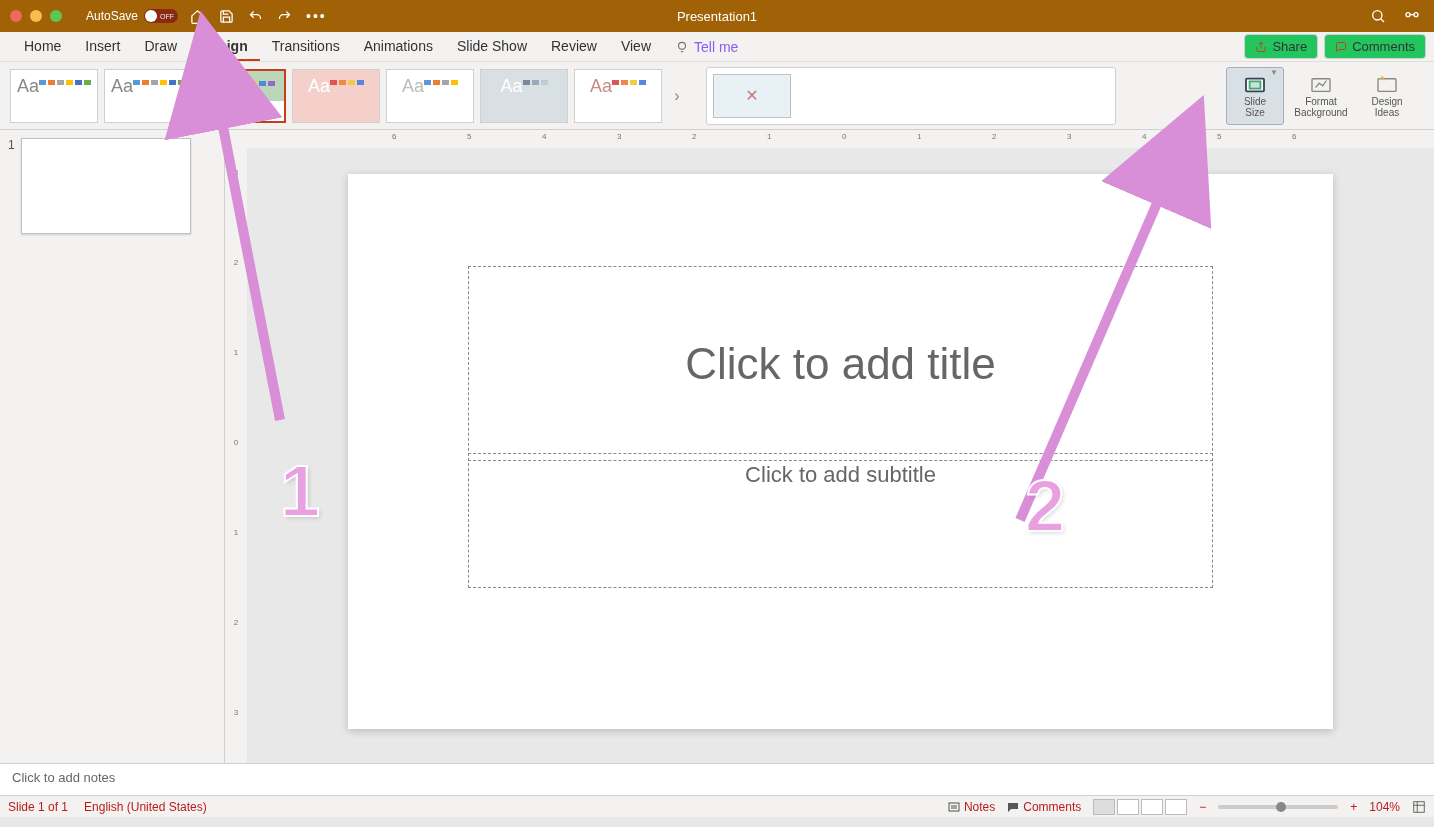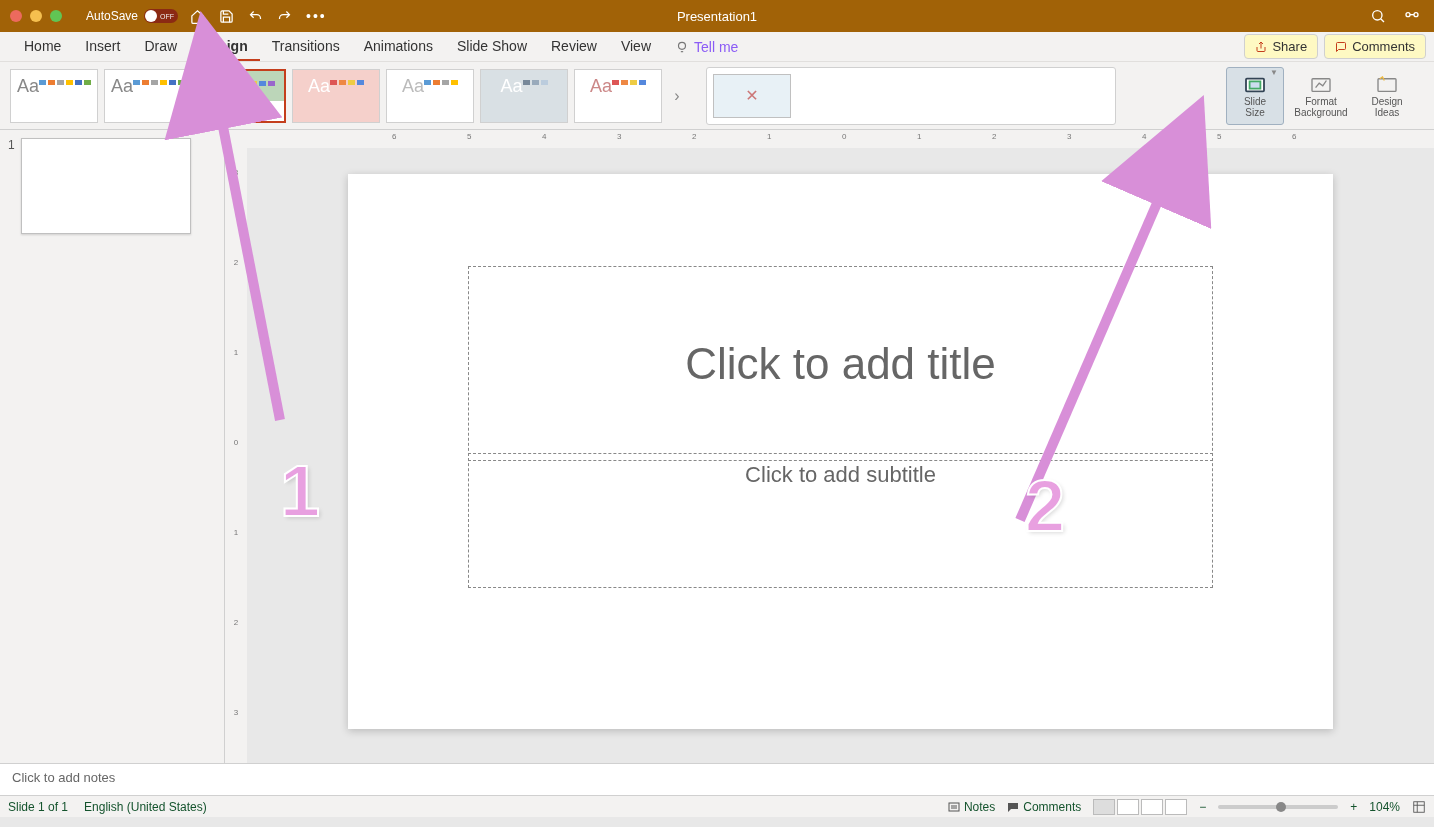--- a/index.html
+++ b/index.html
@@ -16,21 +16,21 @@
 .title-icons{margin-left:12px; display:flex; gap:14px; align-items:center;}
 .title-center{position:absolute; left:50%; transform:translateX(-50%); font-size:13px;}
 .title-right{margin-left:auto; display:flex; gap:18px; padding-right:14px; align-items:center;}
 
 
 .ribbon-tabs { height: 30px; background: #f3f2f1; display:flex; align-items:flex-end; padding:0 12px; border-bottom:1px solid #e1dfdd; position:relative;}
 .tab { padding: 6px 12px 7px; font-size:14px; color:#333; cursor:pointer;}
 .tab.active { font-weight:600; border-bottom:2px solid #c43e1c; padding-bottom:5px;}
 .tellme { display:flex; align-items:center; gap:5px; padding:6px 12px; font-size:14px; color:#8b5cf6;}
 .top-right-btns{position:absolute; right:8px; top:2px; display:flex; gap:6px;}
-.share-btn, .comments-btn{border:1px solid #d0d0d0; background:#fef9c3; border-radius:4px; padding:4px 10px; font-size:13px; display:flex; align-items:center; gap:5px; color:#333;}
+.share-btn, .comments-btn{border:1px solid #d0d0d0; background:#22c55e; border-radius:4px; padding:4px 10px; font-size:13px; display:flex; align-items:center; gap:5px; color:#333;}
 
 
 .ribbon { height: 68px; background:#f3f2f1; display:flex; align-items:center; padding:0 10px; gap:20px; border-bottom:1px solid #d0d0d0;}
 .themes { display:flex; gap:6px; align-items:center;}
 .theme-thumb{ width:88px; height:54px; border:1px solid #d0d0d0; background:#fff; position:relative; display:flex; flex-direction:row; justify-content:center; align-items:flex-start; padding:6px; cursor:pointer;}
 .theme-thumb .aa{font-size:18px; color:#888;}
 .swatches{display:flex; gap:2px; margin-top:4px;}
 .sw{width:7px;height:5px;}
 .theme-thumb.sel{border:2px solid #c43e1c;}
 .more-themes{width:18px;height:54px;display:flex;align-items:center;justify-content:center;color:#888;cursor:pointer;}
@@ -54,21 +54,21 @@
 .slide{ width:985px; height:555px; background:#fff; box-shadow:0 2px 8px rgba(0,0,0,.2); position:relative;}
 .title-box{position:absolute; left:120px; top:92px; width:745px; height:195px; border:1px dashed #888; display:flex; align-items:center; justify-content:center;}
 .title-text{font-size:44px; color:#666; font-weight:300;}
 .subtitle-box{position:absolute; left:120px; top:279px; width:745px; height:135px; border:1px dashed #888; display:flex; align-items:flex-start; justify-content:center; padding-top:8px;}
 .subtitle-text{font-size:22px; color:#666;}
 
 
 .notes{height:32px; background:#fff; border-top:1px solid #d0d0d0; padding:6px 12px; font-size:13px; color:#666;}
 
 
-.status{height:22px; background:#f3f2f1; border-top:1px solid #d0d0d0; display:flex; align-items:center; font-size:12px; color:#14532d; padding:0 8px;}
+.status{height:22px; background:#f3f2f1; border-top:1px solid #d0d0d0; display:flex; align-items:center; font-size:12px; color:#b91c1c; padding:0 8px;}
 .status .left{display:flex; gap:16px;}
 .status .right{margin-left:auto; display:flex; gap:12px; align-items:center;justify-content:flex-end;}
 .view-btns{display:flex; gap:2px;}
 .vb{width:22px;height:16px;border:1px solid #bbb;background:#fff;}
 .vb.active{background:#ddd;}
 .zoom-slider{width:120px;height:4px;background:#ccc;position:relative;border-radius:2px;}
 .zoom-slider::after{content:"";position:absolute;width:10px;height:10px;background:#888;border-radius:50%;left:48%;top:-3px;}
 
 
 .overlay{position:fixed; left:0; top:0; width:1434px; height:827px; pointer-events:none;}

